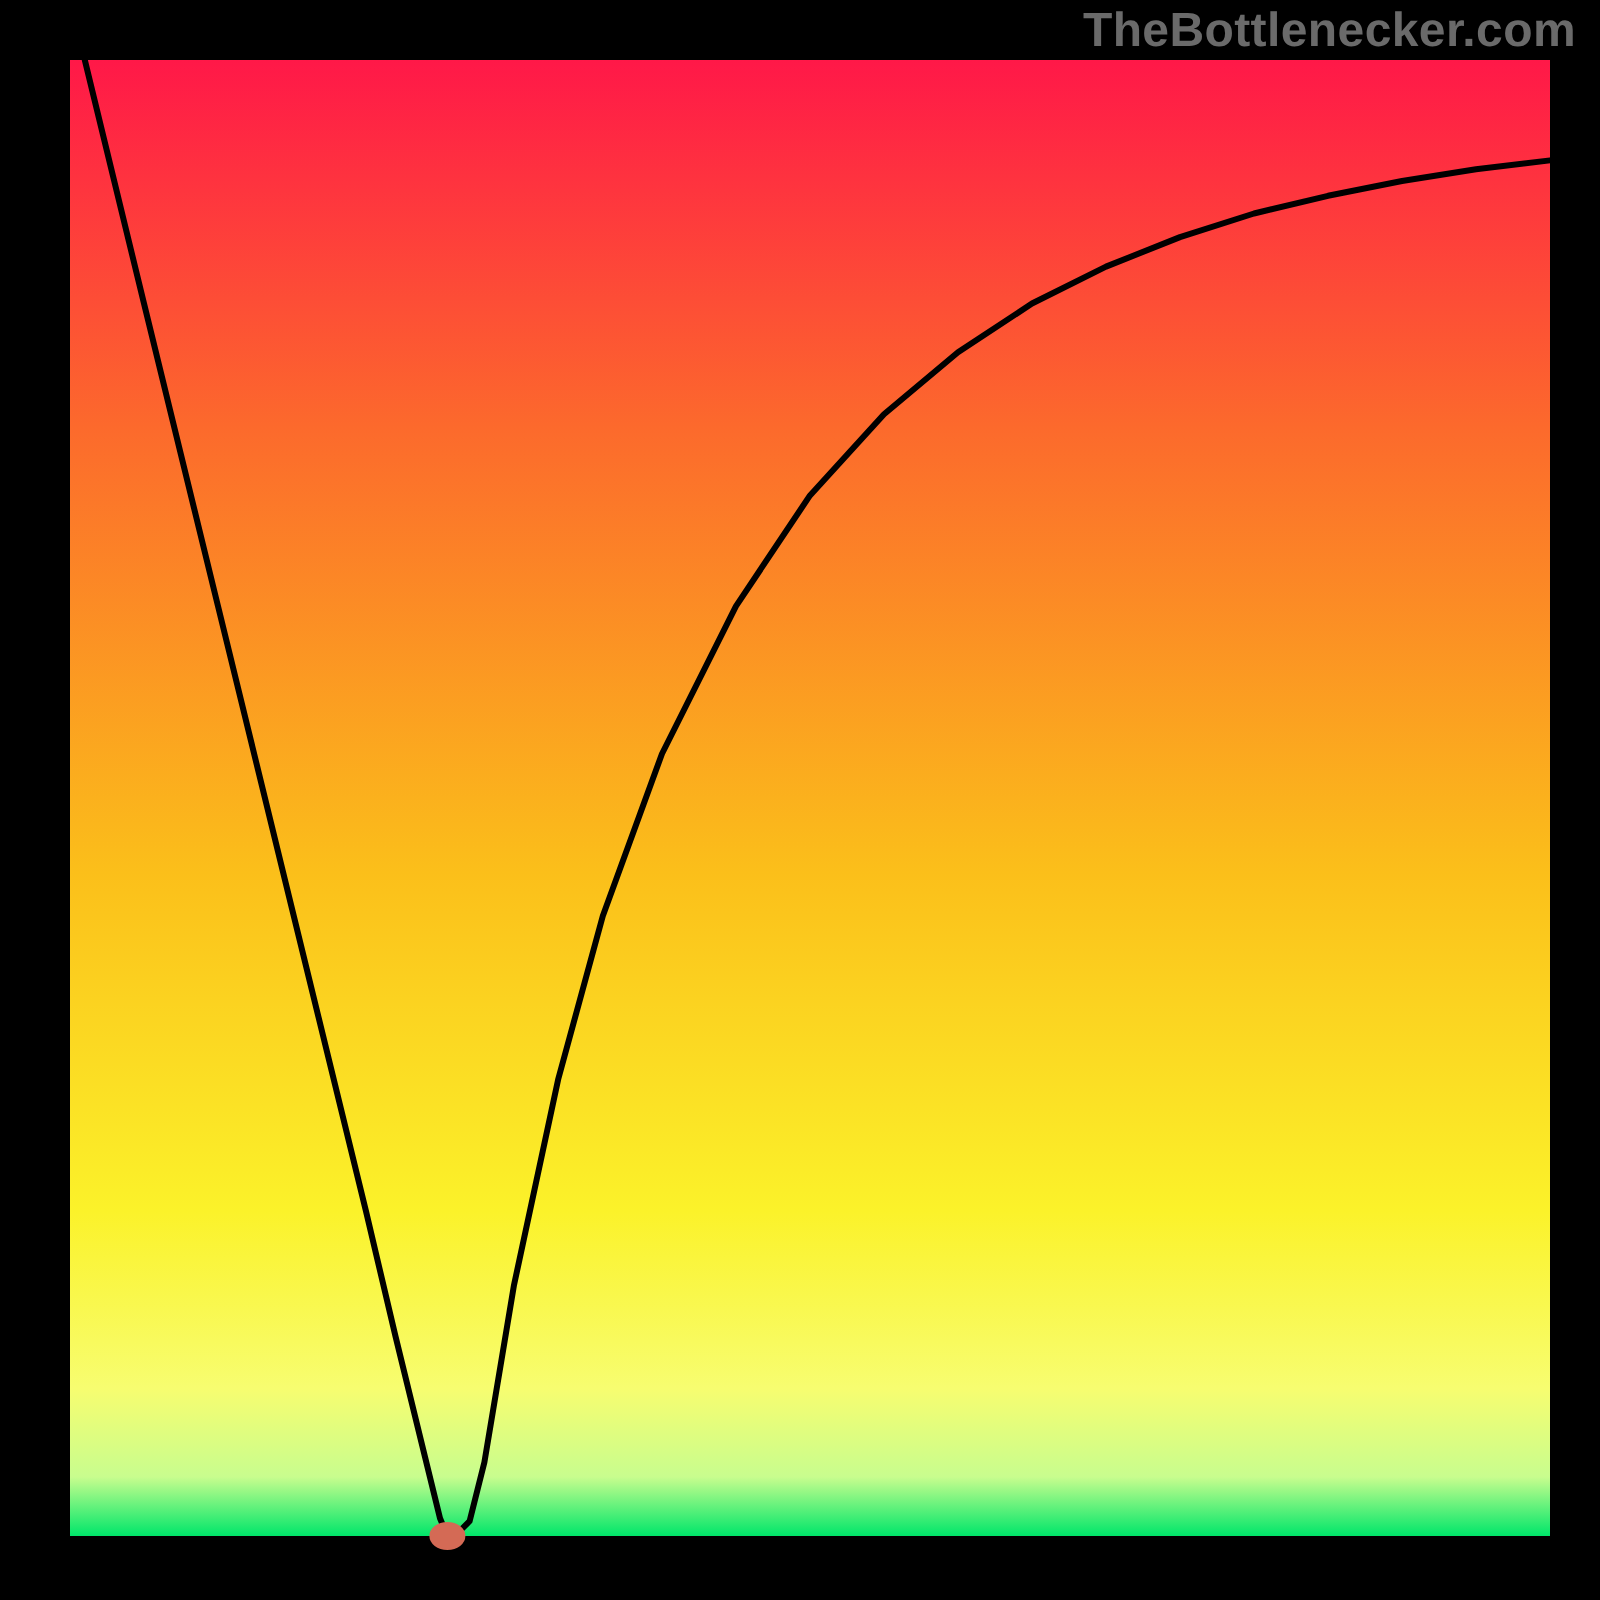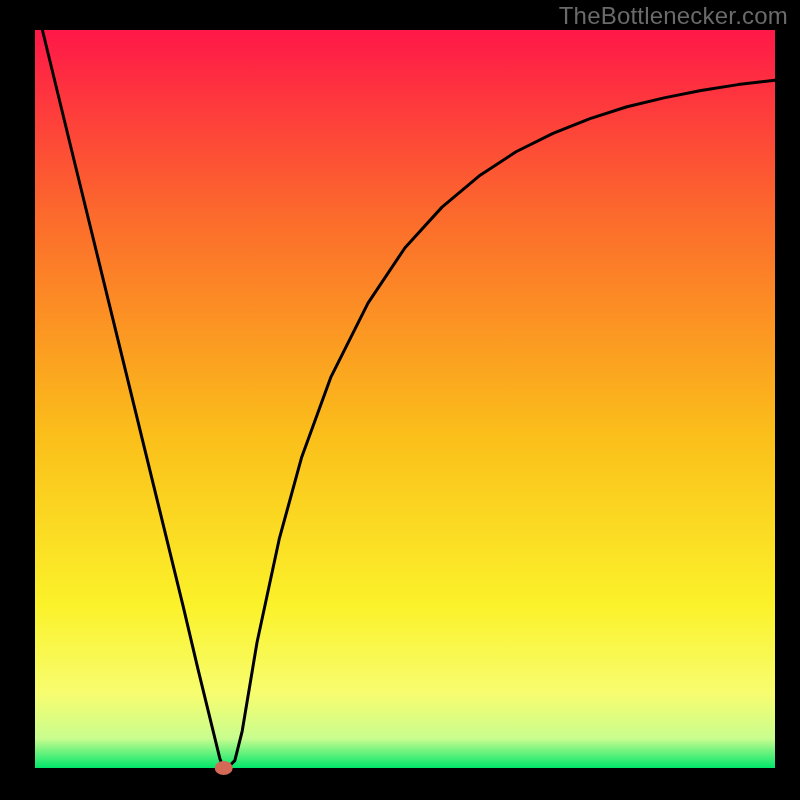--- a/index.html
+++ b/index.html
@@ -16,21 +16,21 @@
     height: 800px;
     box-sizing: border-box;
     background: #000;
   }
   .watermark {
     position: absolute;
     top: 2px;
     right: 12px;
     color: #6a6a6a;
     font-size: 24px;
-    font-weight: 400;
+    font-weight: 700;
     letter-spacing: 0.2px;
     z-index: 10;
   }
   svg {
     display: block;
   }
 </style>
 </head>
 <body>
 

